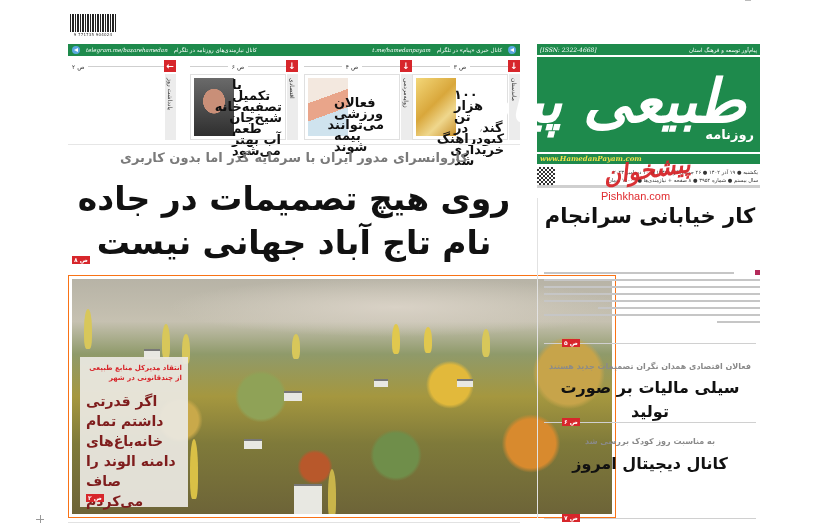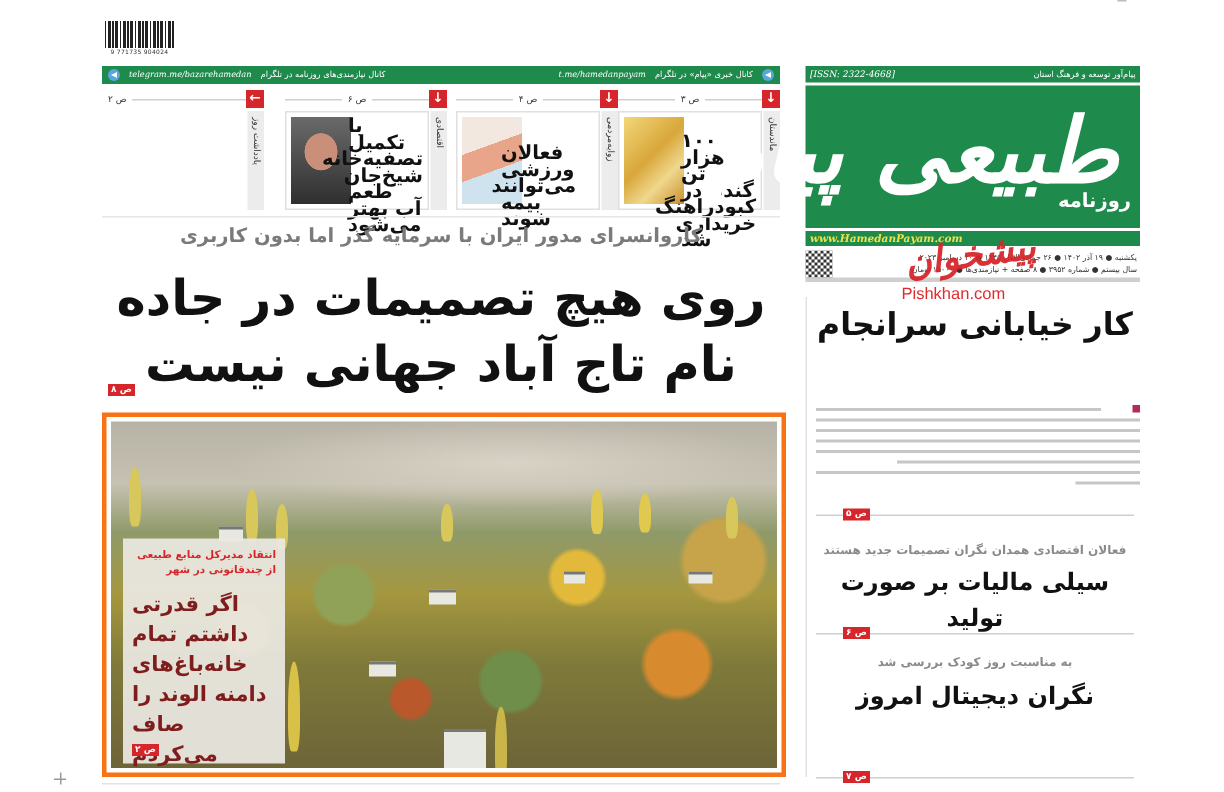--- a/index.html
+++ b/index.html
@@ -32,21 +32,21 @@
   .teaser .side span { display: block; writing-mode: vertical-rl; font-size: 6px; color: #333; margin: 4px auto 0; }
   .teaser .title { position: absolute; font-size: 13px; line-height: 11px; color: #111; font-weight: bold; text-align: left; }
   .teaser .thumb { position: absolute; }
 
   
   .kicker { left: 68px; top: 150px; width: 452px; text-align: center; font-size: 13px; color: #7a7a7a; font-weight: bold; }
   .headline { left: 68px; top: 177px; width: 452px; text-align: center; font-size: 33px; line-height: 44px; font-weight: bold; color: #111; letter-spacing: -0.5px; }
   .pgtag { background: #d7262b; color: #fff; font-size: 6px; font-weight: bold; padding: 0 2px; height: 8px; line-height: 8px; }
 
   
-  .photo-frame { left: 68px; top: 275px; width: 456px; height: 243px; border: 3px solid #f97316; padding: 3px; background: #fff; }
+  .photo-frame { left: 68px; top: 275px; width: 548px; height: 243px; border: 1px solid #f97316; padding: 3px; background: #fff; }
   .photo { width: 100%; height: 100%; position: relative; overflow: hidden;
     background:
       radial-gradient(ellipse 60% 18% at 60% 12%, #d9d2c6 0%, rgba(217,210,198,0) 70%),
       radial-gradient(circle at 20% 60%, #c9a94a 0 4%, transparent 5%),
       radial-gradient(circle at 70% 45%, #e2b93b 0 5%, transparent 6%),
       radial-gradient(circle at 85% 70%, #d88a2e 0 5%, transparent 6%),
       radial-gradient(circle at 45% 80%, #b8582b 0 4%, transparent 5%),
       radial-gradient(circle at 60% 75%, #6f8e4a 0 6%, transparent 7%),
       radial-gradient(circle at 35% 50%, #8fa257 0 6%, transparent 7%),
       radial-gradient(circle at 92% 40%, #c7a44a 0 6%, transparent 7%),
@@ -264,18 +264,18 @@
 
 <div class="r-kicker rtl" style="top:362px;">فعالان اقتصادی همدان نگران تصمیمات جدید هستند</div>
 <div class="r-title rtl" style="top:376px;">سیلی مالیات بر صورت تولید</div>
 
 <div class="r-divider" style="top:422px;">
   <span class="pgtag">ص ۶</span>
 </div>
 
 <div class="r-kicker rtl" style="top:437px;">به مناسبت روز کودک بررسی شد</div>
 <div class="r-title rtl" style="top:452px;">
-  <div>نگران دیجیتال امروز</div>
+  <div>کانال دیجیتال امروز</div>
 </div>
 
 <div class="r-divider" style="top:518px;">
   <span class="pgtag">ص ۷</span>
 </div>
 
 </body></html>

